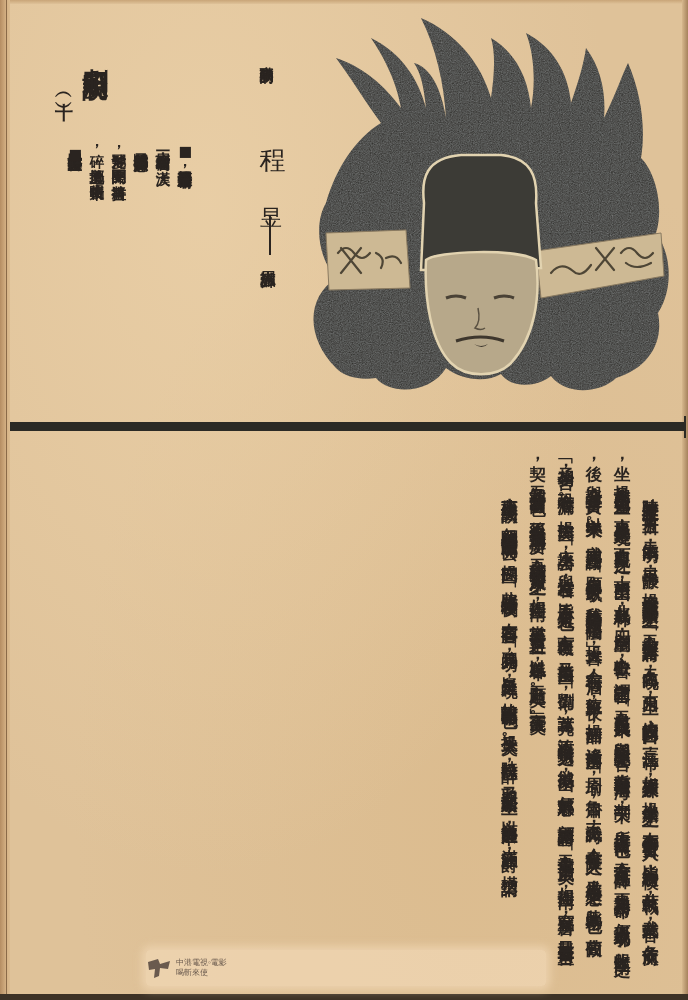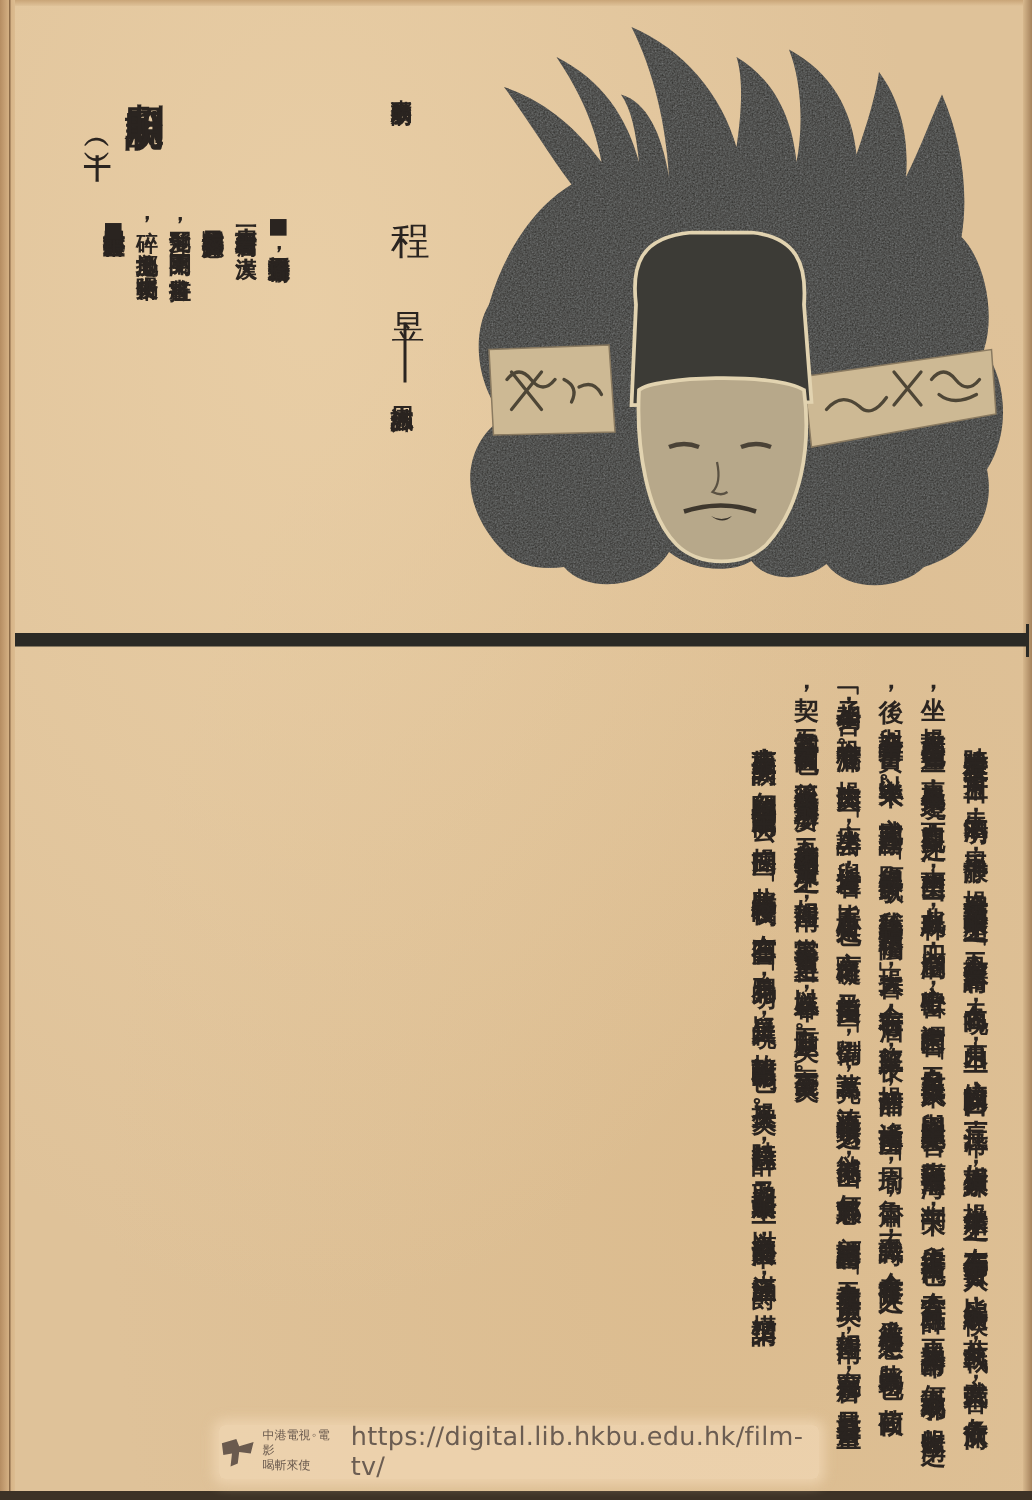--- a/index.html
+++ b/index.html
@@ -84,21 +84,21 @@
   }
   .body-text p { margin: 0; text-indent: 2em; }
   .watermark {
     position: absolute; left: 146px; top: 950px; height: 36px; width: 400px;
     display: flex; align-items: center;
     background: rgba(240,215,180,0.75); border-radius: 4px;
     box-shadow: 0 0 8px 4px rgba(240,215,180,0.75);
   }
   .wm-logo { width: 26px; height: 24px; margin-right: 4px; }
   .wm-org {
-    display: flex; flex-direction: column; font-family: Liberation Mono, monospace;
+    display: flex; flex-direction: column; font-family: Liberation Sans, sans-serif;
     font-size: 8px; line-height: 10px; color: #6a5a4e; margin-right: 8px;
   }
   .wm-url {
     font-family: "DejaVu Sans", "Liberation Sans", sans-serif; font-size: 17px; color: #6b5d52;
     letter-spacing: 0.2px;
   }
 </style>
 </head>
 <body>
 
@@ -193,15 +193,14 @@
   <div class="bottom-edge"></div>
 
   <div class="watermark">
     <svg class="wm-logo" viewBox="0 0 26 24">
       <path fill="#6a5a4e" d="M2 6 L12 3 L14 8 L24 5 L22 13 L14 12 L13 20 L8 22 L9 13 L3 14 Z"></path>
     </svg>
     <div class="wm-org">
       <span>中港電視◦電影</span>
       <span>喝斬來使</span>
     </div>
-    <span class="wm-url">https://digital.lib.hkbu.edu.hk/film-tv/</span>
   </div>
 </div>
 
 </body></html>

